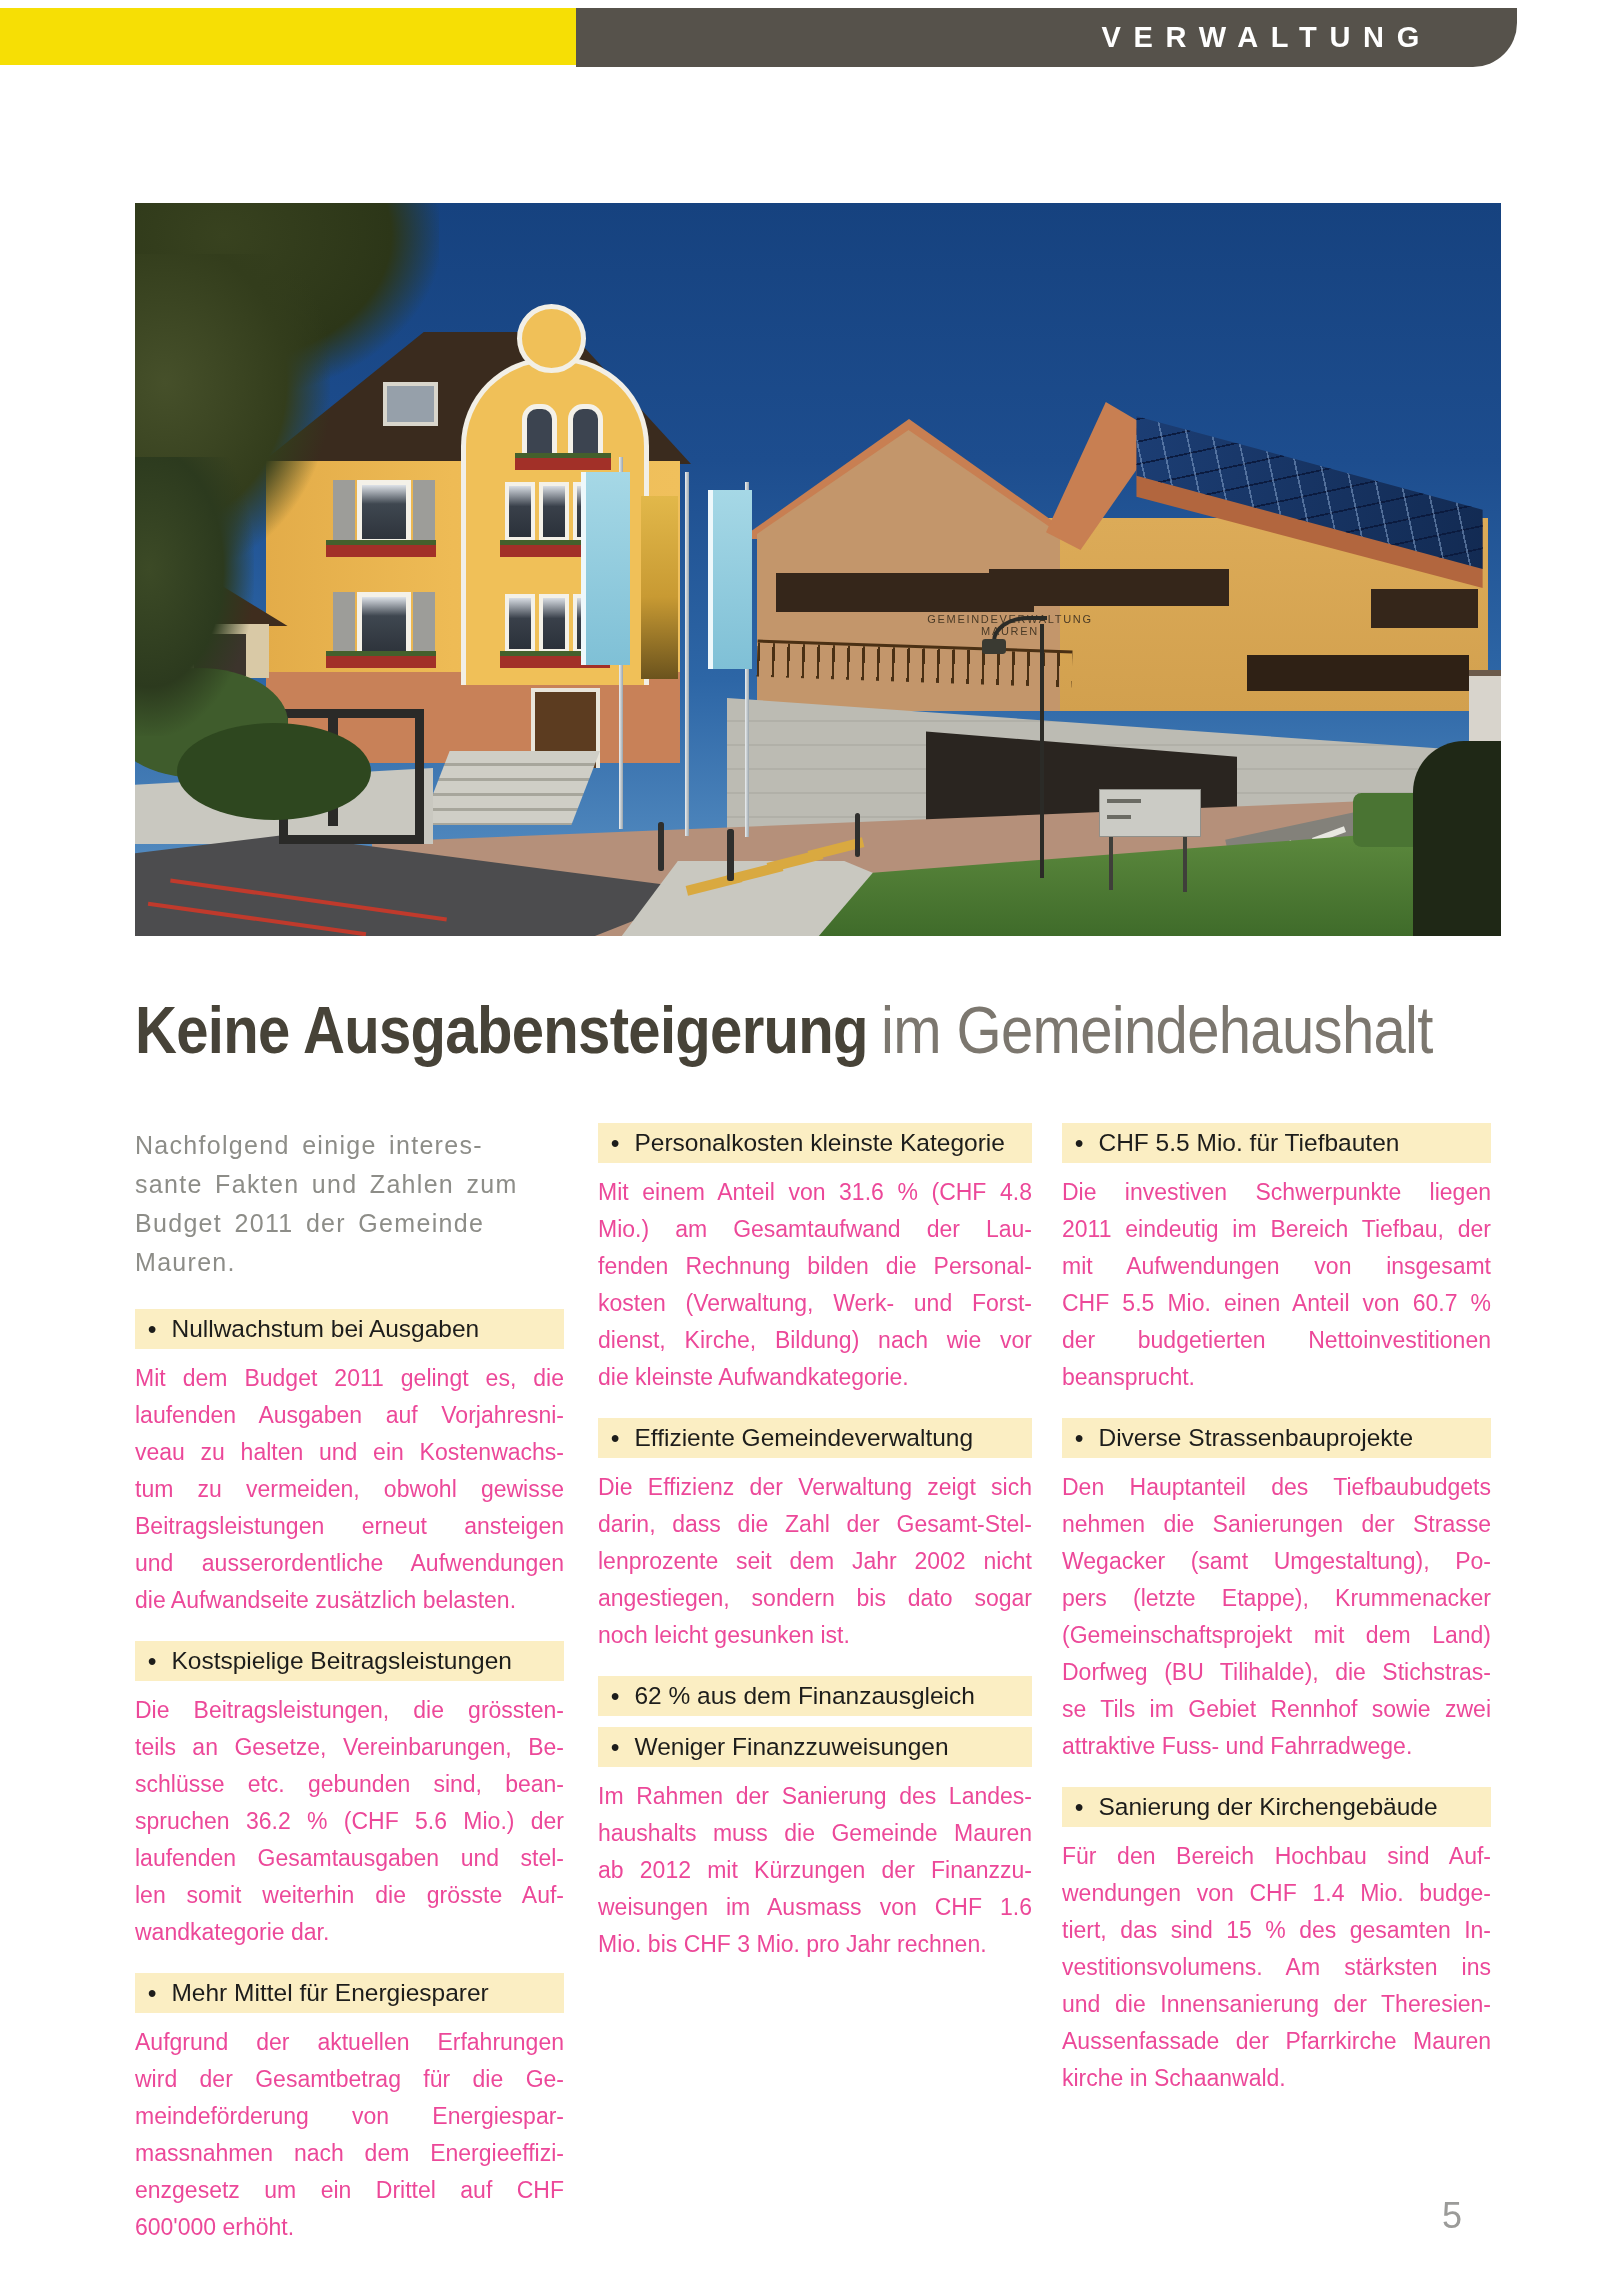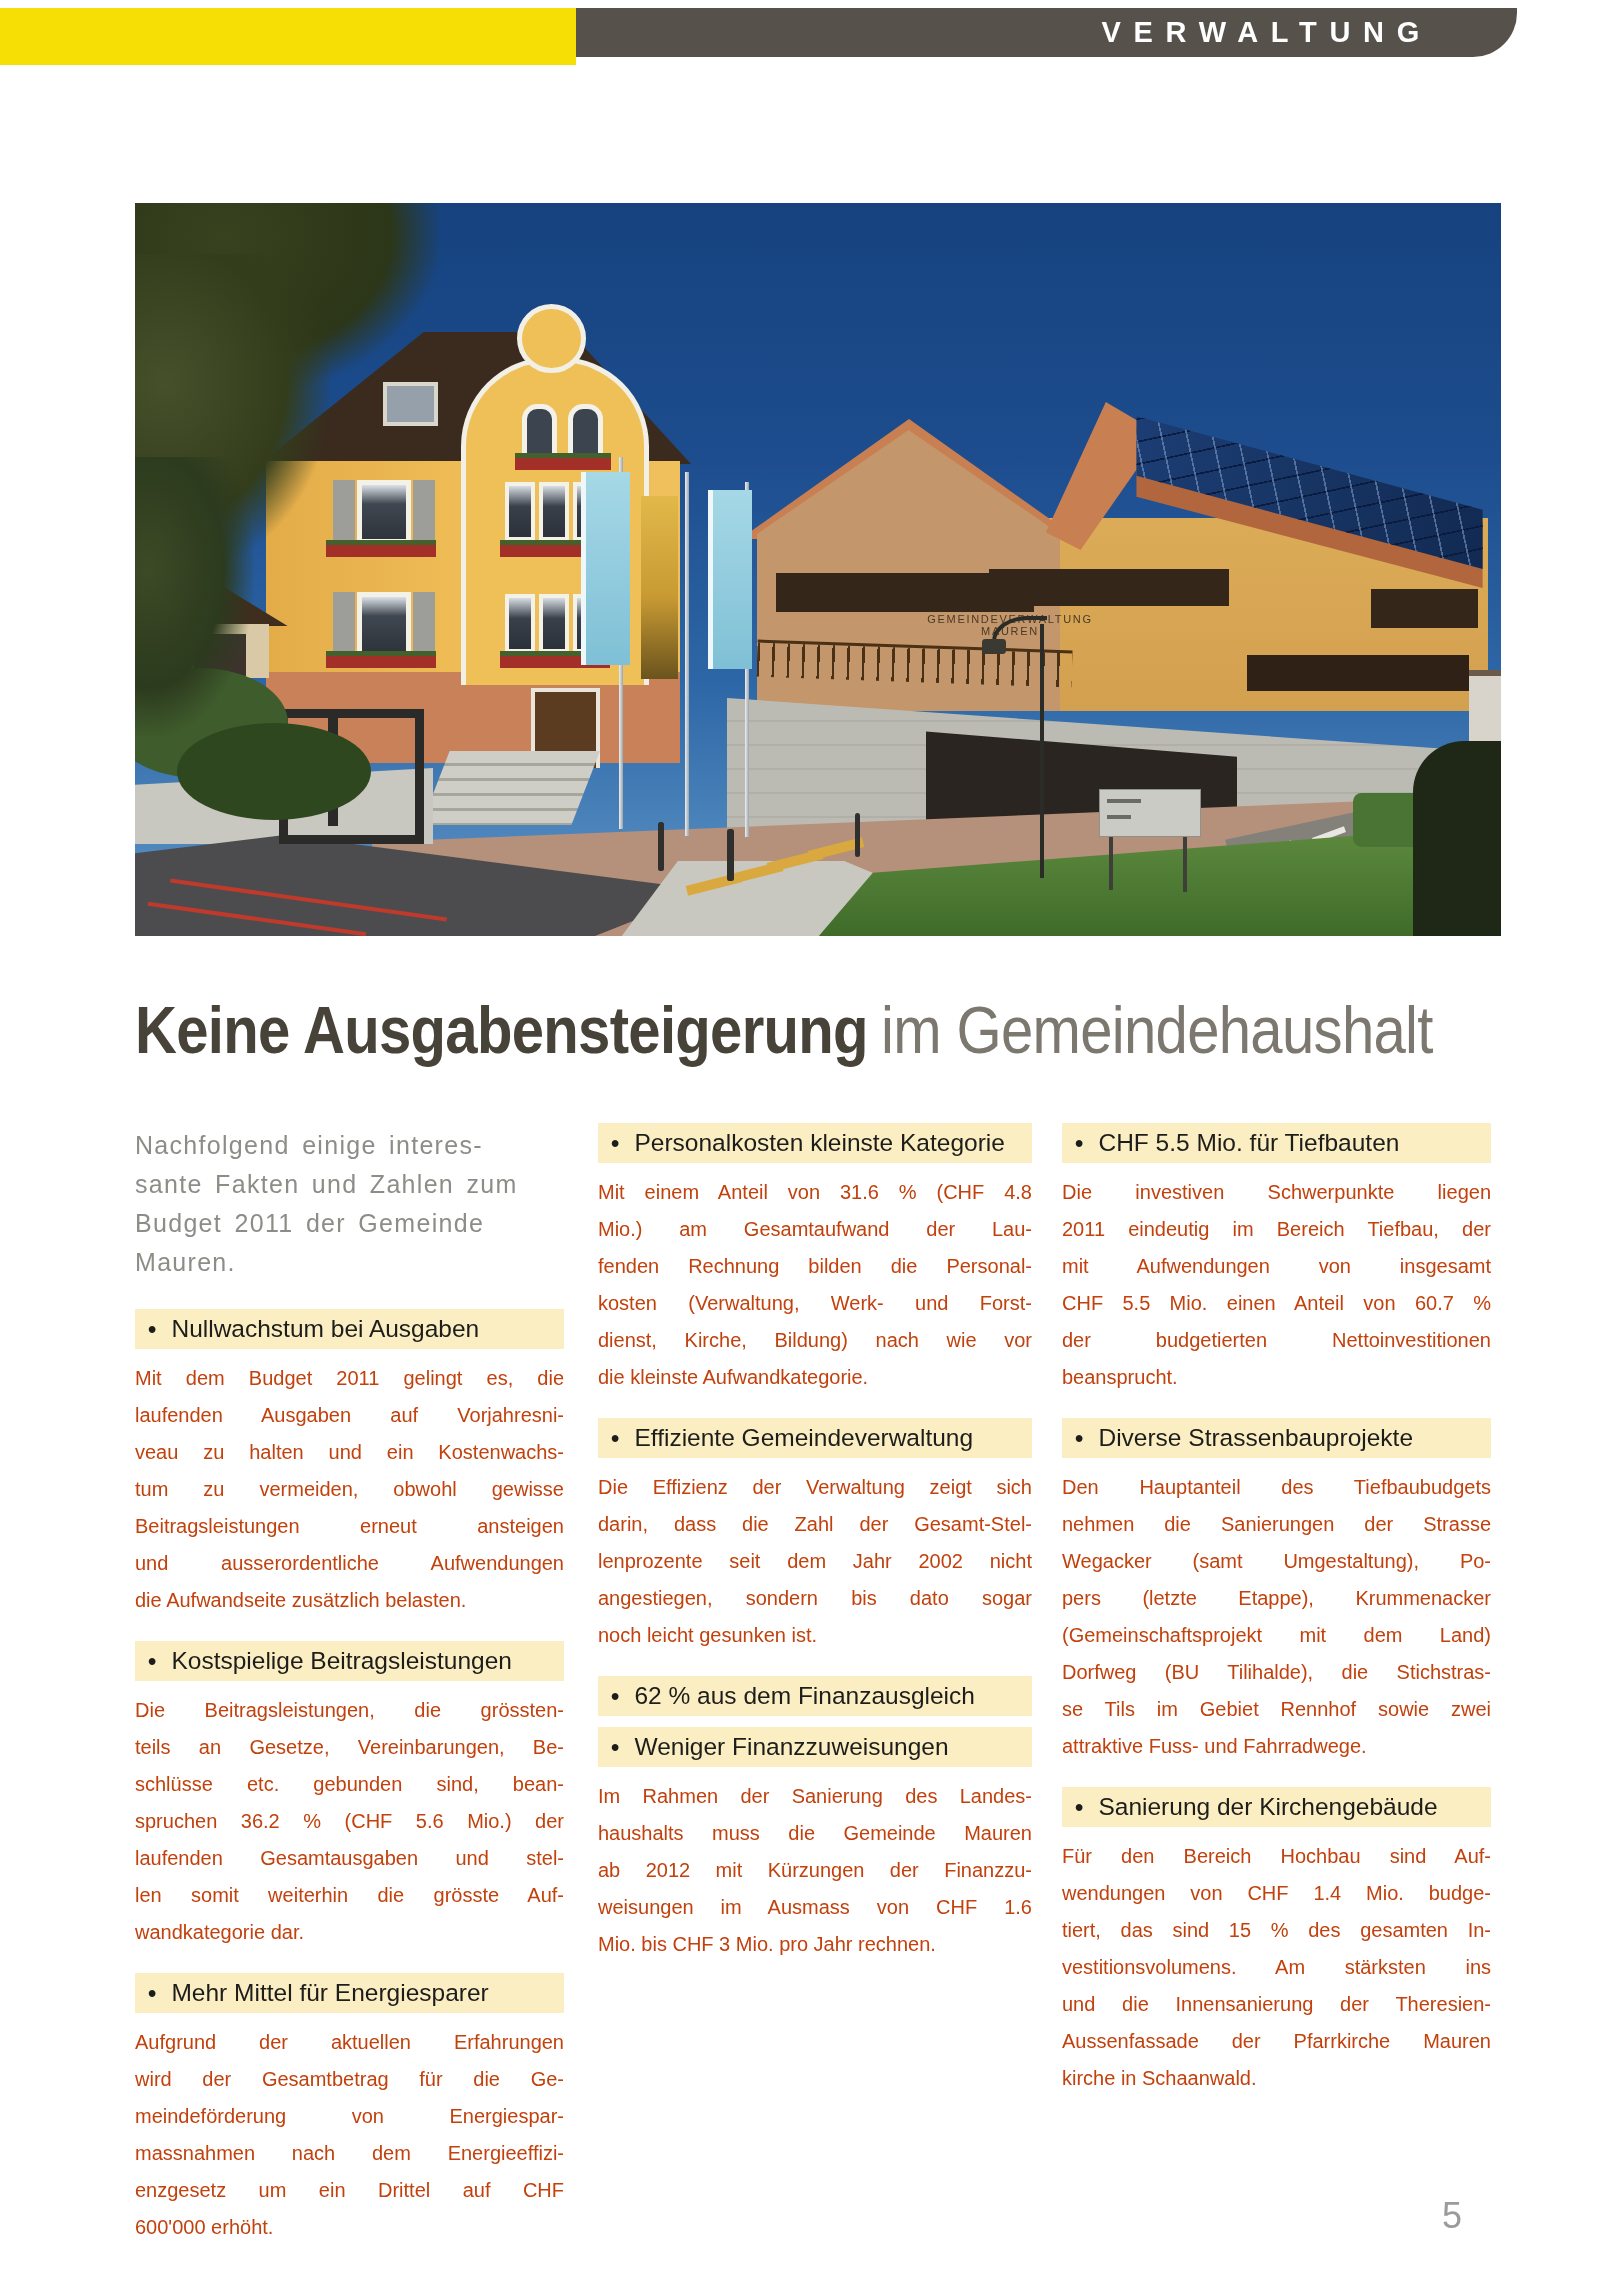--- a/index.html
+++ b/index.html
@@ -2,21 +2,21 @@
 <html style="font-size:13.5px"><head>
 <meta charset="utf-8">
 <style>
   html,body{margin:0;padding:0;}
   body{
     width:1623px;height:2295px;position:relative;background:#ffffff;
     font-family:"Liberation Sans",sans-serif;color:#1d1d1b;overflow:hidden;
   }
   
   .bar-yellow{position:absolute;left:0;top:7.6px;width:576px;height:57px;background:#f6df05;}
-  .bar-gray{position:absolute;left:576px;top:7.6px;width:941px;height:49px;background:#56524b;
+  .bar-gray{position:absolute;left:576px;top:7.6px;width:941px;height:59px;background:#56524b;
             border-bottom-right-radius:44px;}
   .bar-label{position:absolute;right:85px;top:50%;transform:translateY(-50%);
              color:#ffffff;font-size:29px;letter-spacing:12.7px;font-weight:700;}
   
   .photo{position:absolute;left:135px;top:203px;width:1366px;height:733px;overflow:hidden;
          background:linear-gradient(180deg,#16427f 0%,#1d4d8e 35%,#2d66a6 65%,#4f87bd 88%,#7da9cd 100%);text-align:center;}
   .ph{position:absolute;}
   
   .h-roof{left:125px;top:129px;width:431px;height:132px;background:#3a2b1e;
           clip-path:polygon(0 100%,38% 0,72% 0,100% 100%);}
@@ -115,21 +115,21 @@
   .hl-bold{font-weight:700;color:#474338;}
   .hl-light{font-weight:400;color:#7c776f;margin-left:15px;}
   
   .col{position:absolute;top:1123px;width:429px;}
   .col1{left:135px;} .col2{left:598px;width:434px;} .col3{left:1062px;}
   .intro{color:#8d8d88;font-size:25px;line-height:39px;letter-spacing:1.3px;word-spacing:4.2px;
          margin:3.4px 0 27px 0;}
   .kicker{background:#fbeec3;height:40px;display:flex;align-items:center;
           font-size:24.5px;color:#1d1d1b;margin-bottom:11px;}
   .kicker .bul{padding:0 15px 0 12.7px;font-size:25px;}
-  .para{font-size:20px;line-height:37px;color:#c2410c;margin-bottom:22px;}
+  .para{font-size:23px;line-height:37px;color:#ec4899;margin-bottom:22px;}
   .para .line{text-align:justify;text-align-last:justify;height:37px;overflow:hidden;}
   .para .line.last{text-align-last:left;}
   .intro .line{height:39px;}
   
   .pagenum{position:absolute;left:1442px;top:2195px;font-size:36px;color:#9b9b99;}
 </style>
 </head>
 <body>
 
 <div class="bar-yellow"></div>

